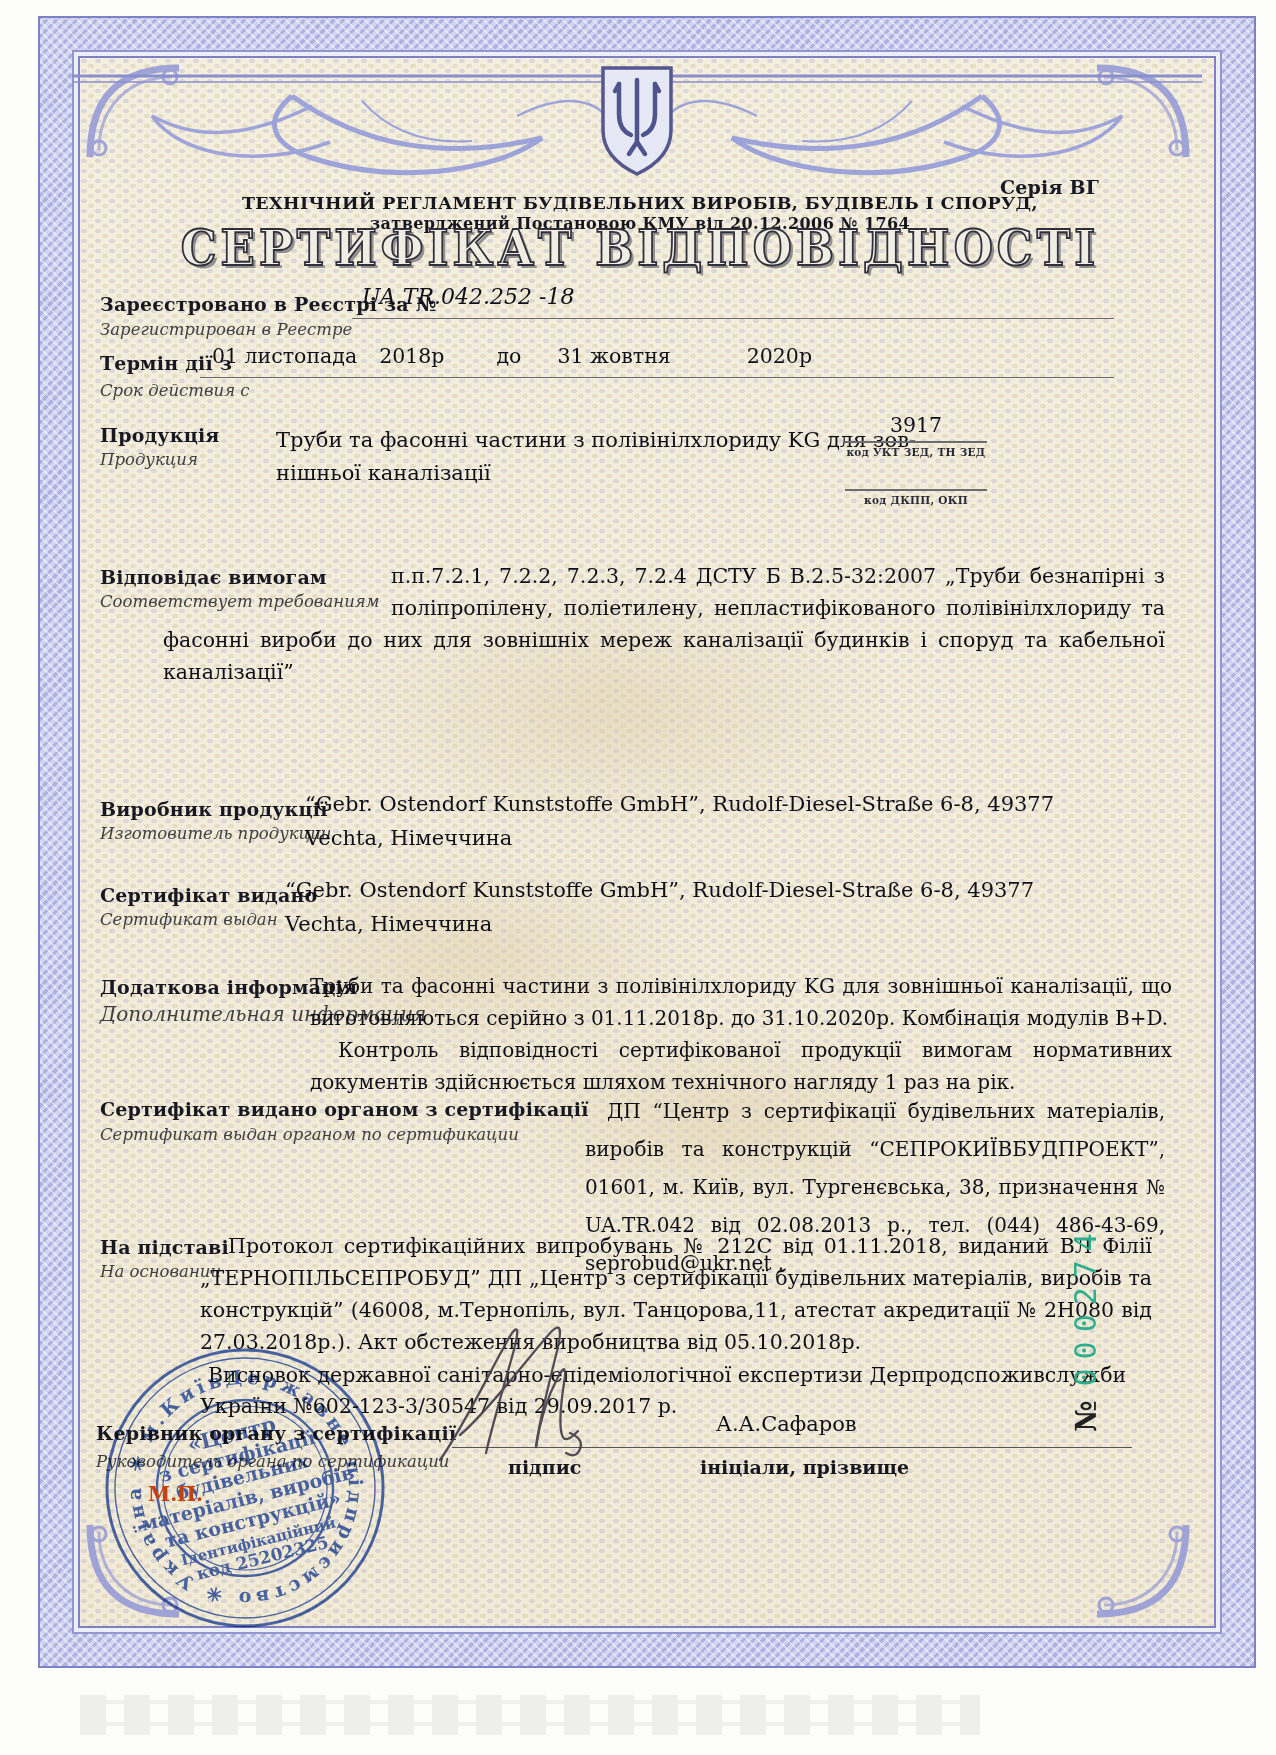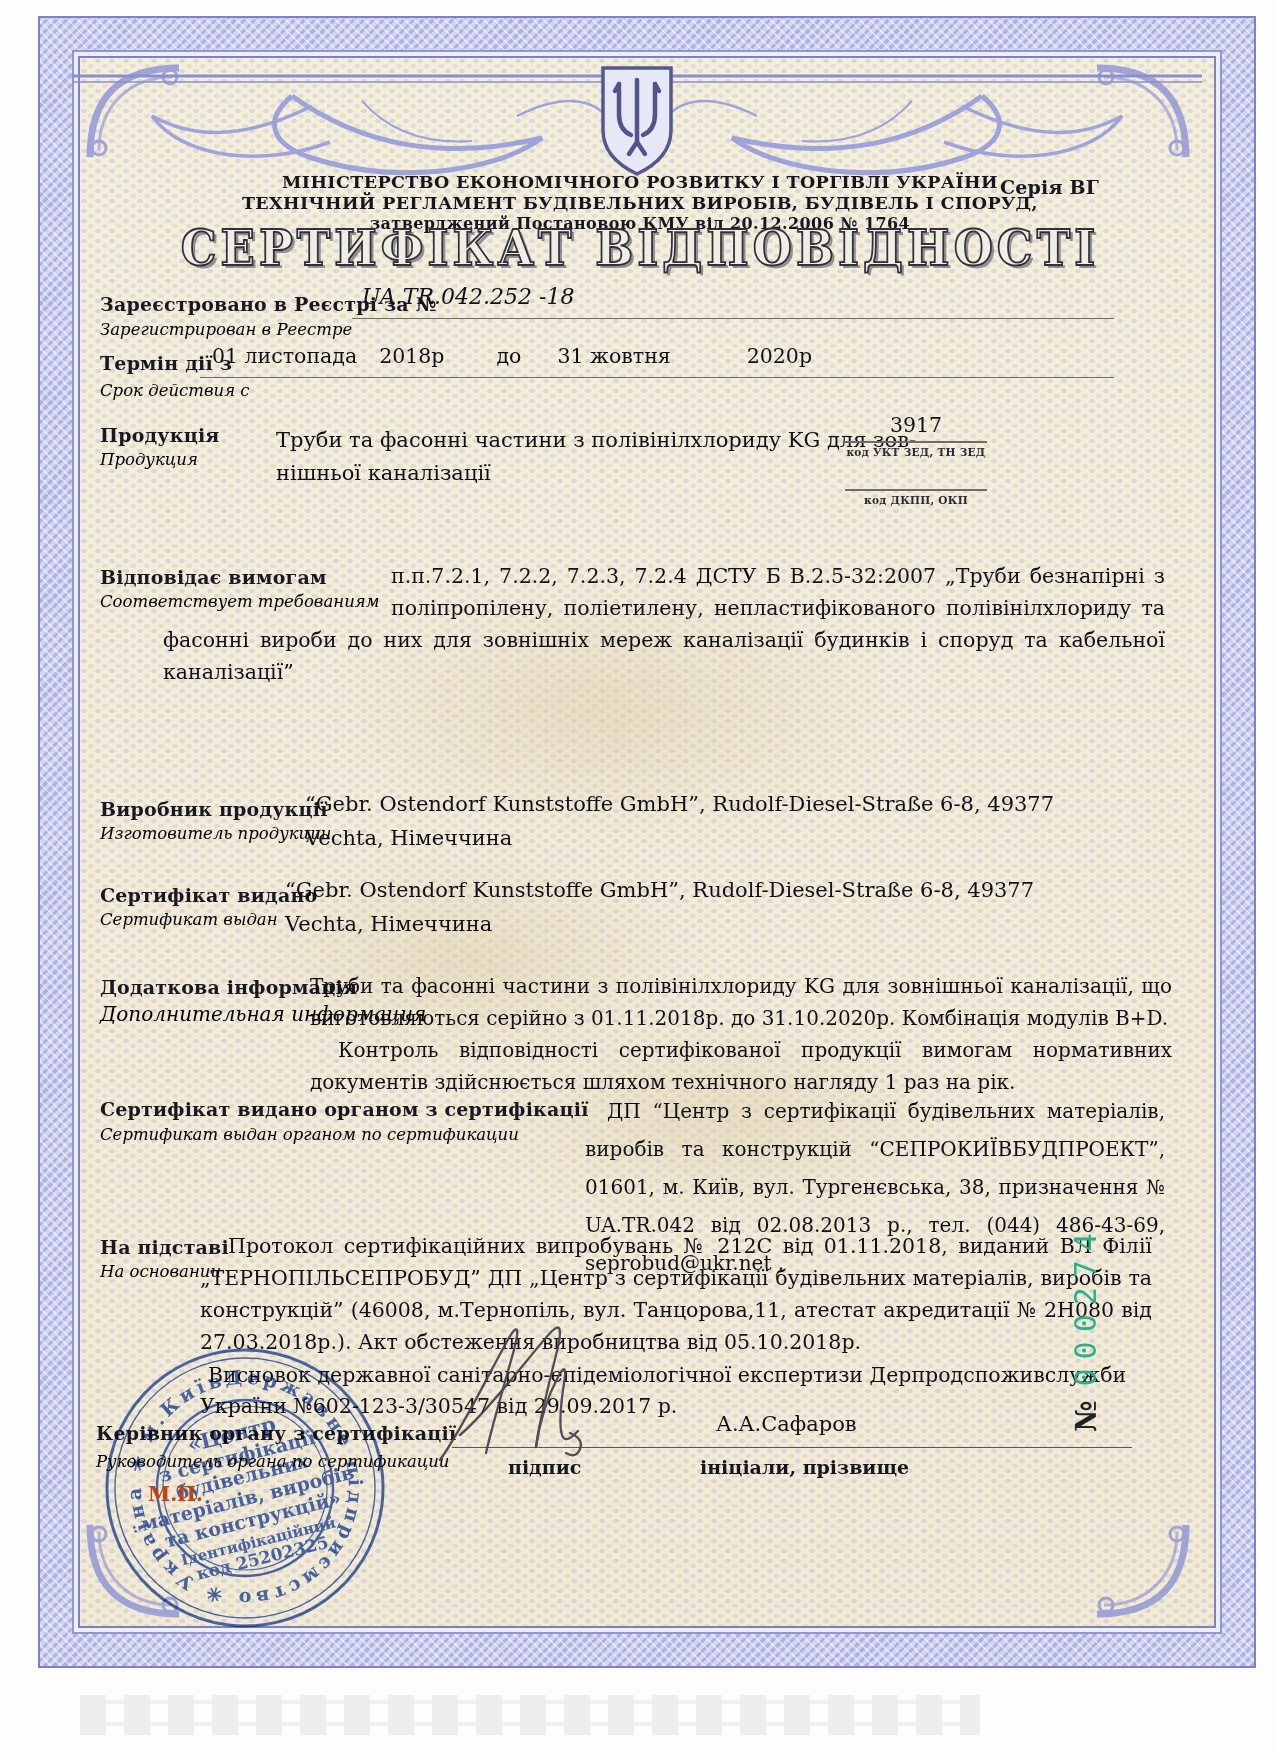--- a/index.html
+++ b/index.html
@@ -22,21 +22,21 @@
          background-size:14px 10px,14px 10px,100% 100%;}
   .corner{position:absolute;width:100px;height:100px;opacity:.9;}
   .watermark{position:absolute;border-radius:50%;filter:blur(16px);opacity:.5;
              background:radial-gradient(closest-side,#dcCDa8,rgba(220,205,168,0));}
   .scan-noise{position:absolute;left:80px;top:1695px;width:900px;height:40px;opacity:.12;
       background:repeating-linear-gradient(90deg,#888 0 26px,transparent 26px 44px),
                  repeating-linear-gradient(0deg,transparent 0 9px,#999 9px 13px,transparent 13px 22px);}
   
   .abs{position:absolute;}
   .lbl{font-weight:bold;font-size:19px;letter-spacing:.2px;color:#181822;}
-  .sub{font-style:italic;font-size:16.5px;color:#000000;}
+  .sub{font-style:italic;font-size:16.5px;color:#404040;}
   .val{font-size:20.5px;color:#101018;}
   .rule{position:absolute;border-top:1.5px solid #6b6b70;height:0;}
   .center{text-align:center;}
   .just{text-align:justify;}
   .ministry{font-weight:bold;letter-spacing:.4px;}
   .title{font-weight:bold;font-size:45px;letter-spacing:4px;white-space:nowrap;
          color:#f0ede3;-webkit-text-stroke:1.7px #30303c;
          text-shadow:3px 3px 0 rgba(70,70,82,.55),-1px -1px 0 rgba(70,70,82,.3);
          transform:scaleY(1.06);}
   .code-caption{font-size:10.5px;font-weight:bold;letter-spacing:.3px;color:#2a2a33;}
@@ -115,21 +115,20 @@
       <g stroke="#50548c" stroke-width="4.5" fill="none" stroke-linecap="round">
         <path d="M557,38 v30 q0,16 12,21"></path>
         <path d="M593,38 v30 q0,16 -12,21"></path>
         <path d="M575,34 v62"></path>
         <path d="M557,38 l-4,7 M593,38 l4,7"></path>
         <path d="M575,96 l-8,12 M575,96 l8,12"></path>
       </g>
     </g>
   </svg>
 
-  <div class="abs ministry center" style="left:145px;top:172px;width:990px;font-size:17.5px;">МІНІСТЕРСТВО ЕКОНОМІЧНОГО РОЗВИТКУ І ТОРГІВЛІ УКРАЇНИ</div>
   <div class="abs ministry center" style="left:145px;top:193px;width:990px;font-size:17.5px;">ТЕХНІЧНИЙ РЕГЛАМЕНТ БУДІВЕЛЬНИХ ВИРОБІВ, БУДІВЕЛЬ І СПОРУД,</div>
   <div class="abs ministry center" style="left:145px;top:214px;width:990px;font-size:16px;">затверджений Постановою КМУ від 20.12.2006 № 1764</div>
   <div class="abs lbl" style="left:1000px;top:176px;">Серія ВГ</div>
 
   <div class="abs title center" style="left:140px;top:222px;width:1000px;">СЕРТИФІКАТ ВІДПОВІДНОСТІ</div>
 
   <div class="abs lbl" style="left:100px;top:293px;">Зареєстровано в Реєстрі за №</div>
   <div class="abs val" style="left:362px;top:284px;font-size:22px;font-style:italic;">UA.TR.042.252 -18</div>
   <div class="rule" style="left:352px;top:318px;width:762px;"></div>
   <div class="abs sub" style="left:100px;top:320px;">Зарегистрирован в Реестре</div>

